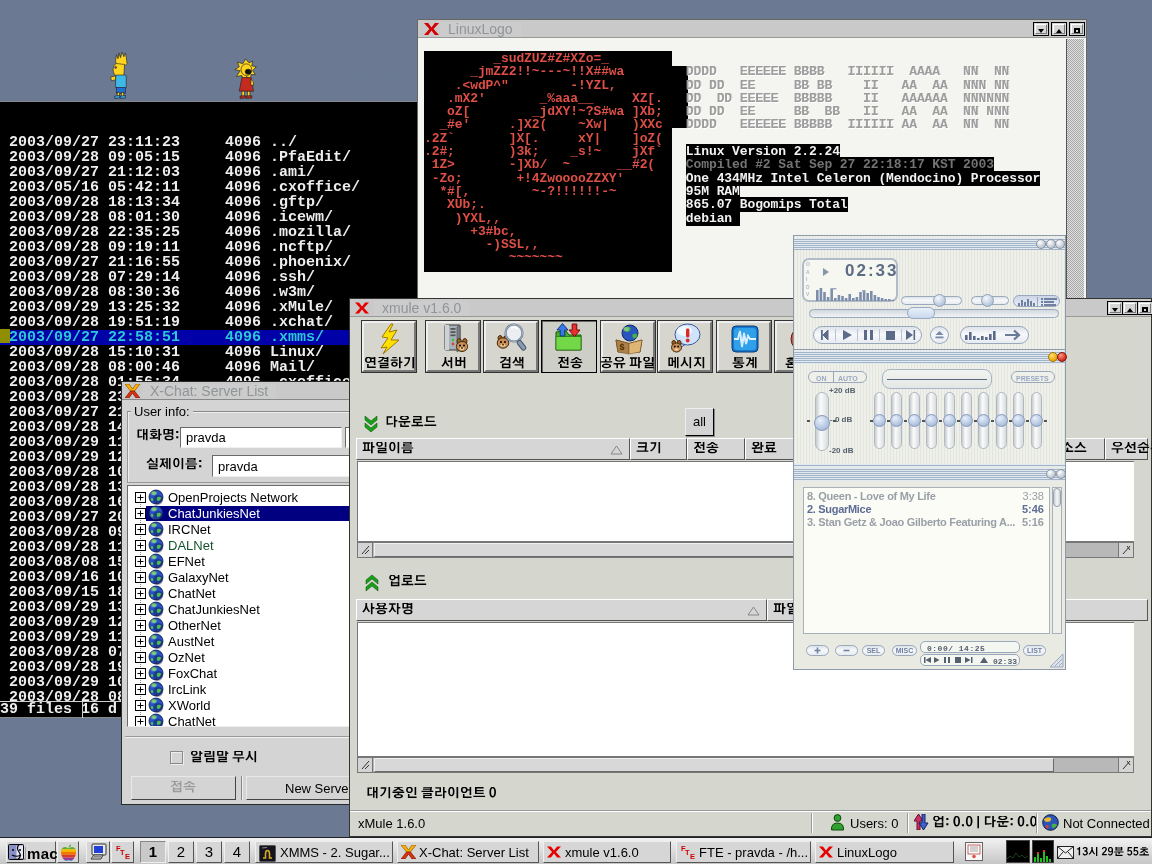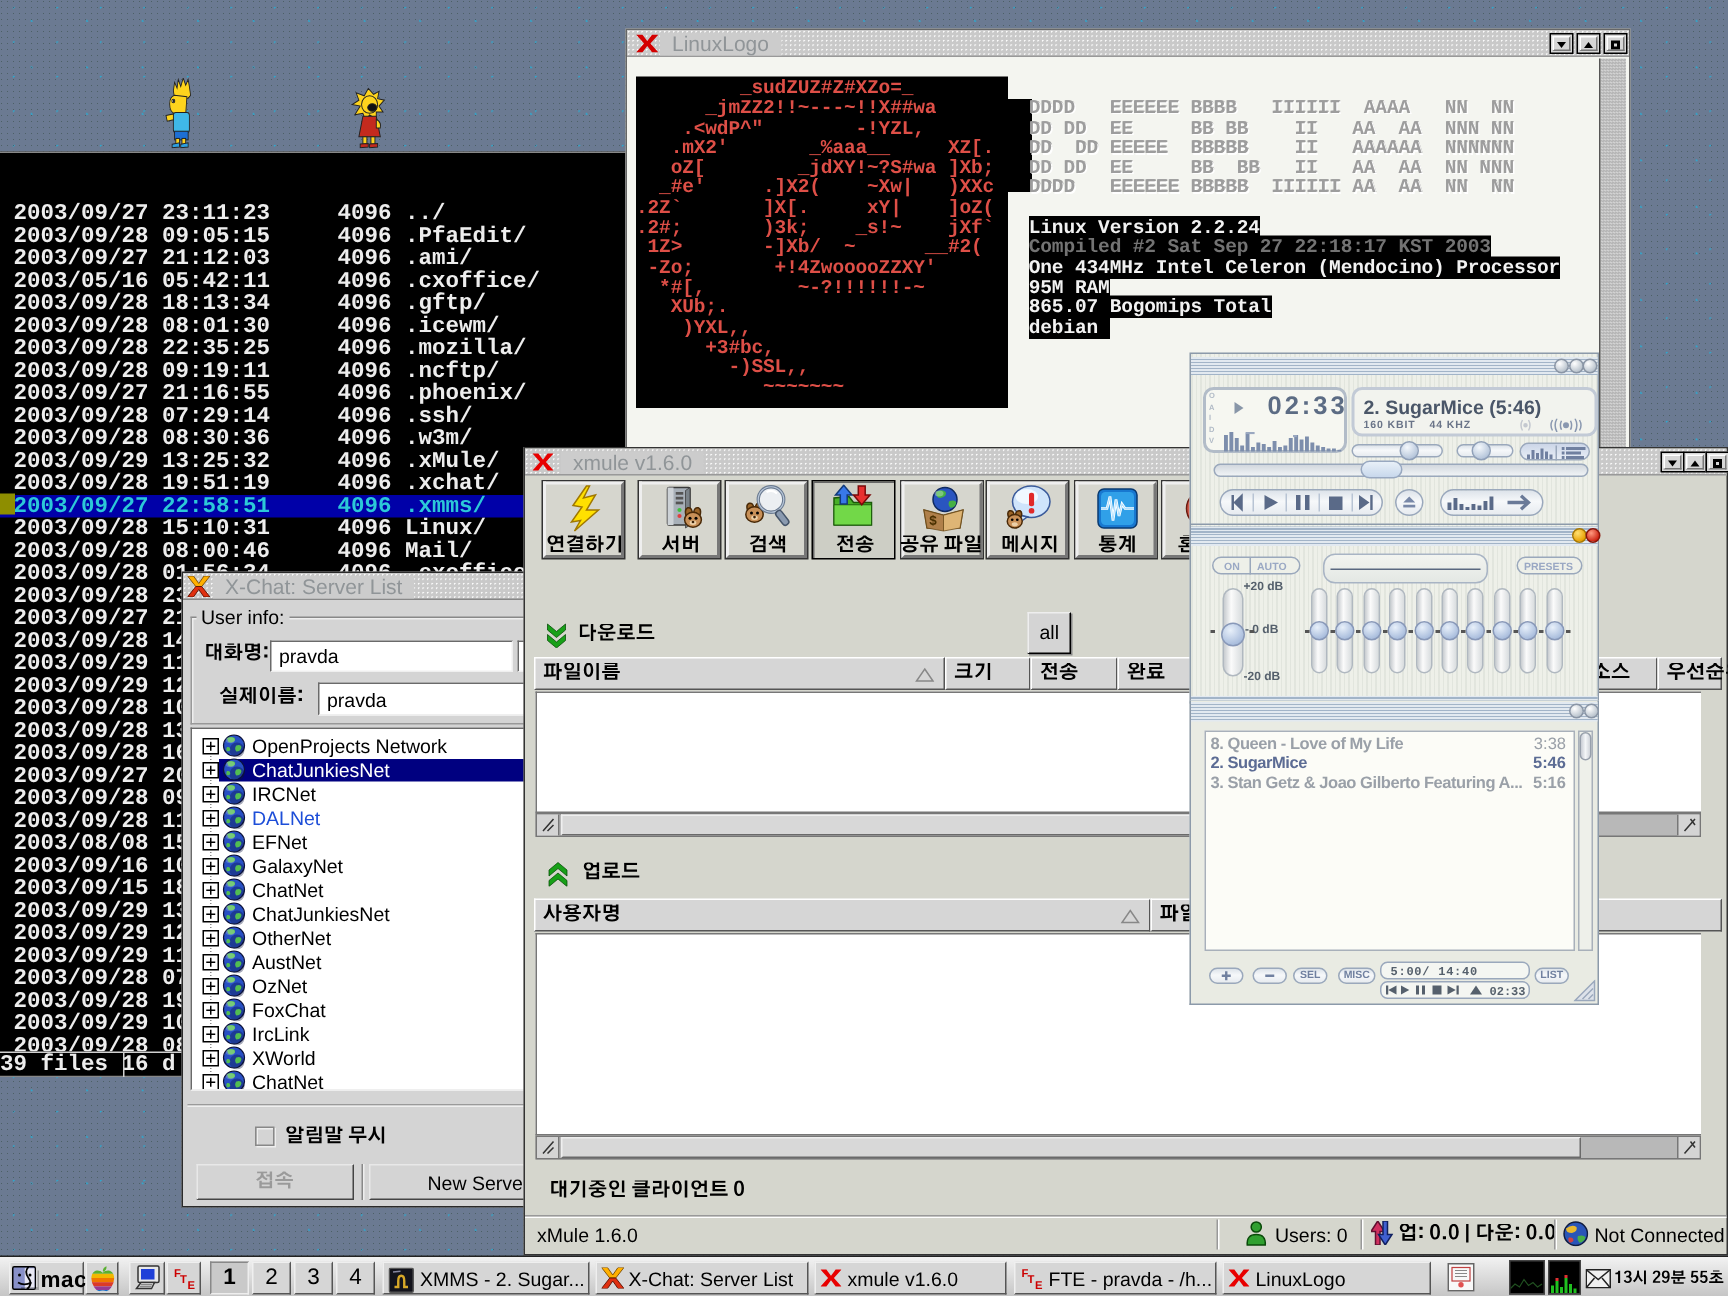--- a/index.html
+++ b/index.html
@@ -196,21 +196,21 @@
         <svg style="display:block" width="9" height="9" viewBox="0 0 9 9">
           <path stroke="#000" fill="none" d="M1.5,4.5 L7.5,4.5 M4.5,1.5 L4.5,7.5"></path>
         </svg>
       </div>
       <svg class="ab" style="left:20px;top:51px" width="16" height="16" viewBox="0 0 16 16">
 <circle cx="8" cy="8" r="7" fill="#2850c4" stroke="#0c123a" stroke-width="0.8"></circle>
         <circle cx="10" cy="11" r="5" fill="rgba(8,16,60,0.35)"></circle>
 <path fill="#52bd52" d="M3.5,3 Q6.5,1.5 8.5,3 Q9.5,5 6.5,6 Q3.5,6.5 3.5,3 Z M9.5,8 Q12.5,7 13,9 Q12.5,12 9.5,12 Q8,10 9.5,8 Z M3.5,9 Q5.5,8.5 5.5,11 Q4.5,12.5 3,11.5 Q2.5,9.5 3.5,9 Z"></path>
 <ellipse cx="5.5" cy="4.5" rx="3" ry="2" fill="rgba(255,255,255,0.22)"></ellipse>
       </svg>
-      <div class="ab t13" style="left:40px;top:52px;color:#1d4ed8">DALNet</div>
+      <div class="ab t13" style="left:40px;top:52px;color:#14532d">DALNet</div>
       <div class="ab" style="left:7px;top:70px;width:11px;height:11px;background:#fff;border:1px solid #000">
         <svg style="display:block" width="9" height="9" viewBox="0 0 9 9">
           <path stroke="#000" fill="none" d="M1.5,4.5 L7.5,4.5 M4.5,1.5 L4.5,7.5"></path>
         </svg>
       </div>
       <svg class="ab" style="left:20px;top:67px" width="16" height="16" viewBox="0 0 16 16">
 <circle cx="8" cy="8" r="7" fill="#2850c4" stroke="#0c123a" stroke-width="0.8"></circle>
         <circle cx="10" cy="11" r="5" fill="rgba(8,16,60,0.35)"></circle>
 <path fill="#52bd52" d="M3.5,3 Q6.5,1.5 8.5,3 Q9.5,5 6.5,6 Q3.5,6.5 3.5,3 Z M9.5,8 Q12.5,7 13,9 Q12.5,12 9.5,12 Q8,10 9.5,8 Z M3.5,9 Q5.5,8.5 5.5,11 Q4.5,12.5 3,11.5 Q2.5,9.5 3.5,9 Z"></path>
 <ellipse cx="5.5" cy="4.5" rx="3" ry="2" fill="rgba(255,255,255,0.22)"></ellipse>
@@ -652,36 +652,20 @@
         <rect x="50.4" y="7" width="2.6" height="8" fill="#7d8eac"></rect>
         <rect x="54.0" y="5" width="2.6" height="10" fill="#7d8eac"></rect>
         <rect x="57.6" y="9" width="2.6" height="6" fill="#7d8eac"></rect>
         <rect x="61.2" y="11" width="2.6" height="4" fill="#7d8eac"></rect>
         <rect x="64.8" y="12" width="2.6" height="3" fill="#7d8eac"></rect>
         <rect x="68.4" y="13" width="2.6" height="2" fill="#7d8eac"></rect>
         <rect x="72.0" y="13" width="2.6" height="2" fill="#7d8eac"></rect>
         <rect x="75.60000000000001" y="14" width="2.6" height="1" fill="#7d8eac"></rect>
         <rect x="14.4" y="2" width="6" height="1.4" fill="#9aa8c0"></rect>
         <rect x="46" y="4" width="2.6" height="1.4" fill="#9aa8c0"></rect>
-      </svg>
- </div>
- <div class="ab" style="left:107px;top:22px;width:164px;height:33px;border-radius:7px;border:2px solid #c2cad6;background:#f2f3ee">
-  <div class="ab" style="left:6px;top:4px;font-size:13px;font-weight:bold;color:#4a5668;white-space:nowrap">2. SugarMice (5:46)</div>
-  <div class="ab" style="left:6px;top:20px;font-size:7px;font-weight:bold;color:#6a7488;letter-spacing:0.6px">160 KBIT</div>
-  <div class="ab" style="left:50px;top:20px;font-size:7px;font-weight:bold;color:#6a7488;letter-spacing:0.6px">44 KHZ</div>
-  <svg class="ab" style="left:110px;top:19px" width="46" height="9" viewBox="0 0 46 9">
-   <g stroke="#c4c8d0" fill="none">
-          <path d="M2,1 Q0,4.5 2,8 M6,1 Q8,4.5 6,8"></path>
-          <circle cx="4" cy="4.5" r="1" fill="#c4c8d0"></circle>
-        </g>
-   <g stroke="#8a98b0" fill="none">
-          <path d="M22,1 Q20,4.5 22,8 M25,0 Q22.5,4.5 25,9 M40,1 Q42,4.5 40,8 M37,0 Q39.5,4.5 37,9"></path>
-          <circle cx="31" cy="4.5" r="1.5" fill="#8a98b0"></circle>
-          <path d="M28,1.5 Q26.5,4.5 28,7.5 M34,1.5 Q35.5,4.5 34,7.5"></path>
-        </g>
       </svg>
  </div>
  <div class="ab" style="left:107px;top:60px;width:61px;height:9px;border-radius:4.5px;border:1px solid #9aa8bc;background:linear-gradient(#dde3ea,#f6f8fa 45%,#e7ebf0);"></div>
     <div class="ab" style="left:139px;top:58px;width:13px;height:13px;border-radius:50%;border:1px solid #90a0b8;background:radial-gradient(circle at 38% 30%,#f4f8fc,#b9c8dc 70%,#98accc)"></div>
  <div class="ab" style="left:177px;top:60px;width:38px;height:9px;border-radius:4.5px;border:1px solid #9aa8bc;background:linear-gradient(#dde3ea,#f6f8fa 45%,#e7ebf0);"></div>
     <div class="ab" style="left:187px;top:58px;width:13px;height:13px;border-radius:50%;border:1px solid #90a0b8;background:radial-gradient(circle at 38% 30%,#f4f8fc,#b9c8dc 70%,#98accc)"></div>
  <div class="ab" style="left:219px;top:59px;width:47px;height:12px;border-radius:6.0px;border:1px solid #9aa8bc;background:linear-gradient(#dde3ea,#f6f8fa 45%,#e7ebf0);background:linear-gradient(#ccd6e8,#e8eef6)">
   <svg class="ab" style="left:3px;top:2px" width="20" height="8" viewBox="0 0 20 8">
         <g fill="#7080a0">
           <rect x="1" y="5" width="2" height="3"></rect>
@@ -830,21 +814,21 @@
  <div class="ab" style="left:68px;top:178px;width:23px;height:11px;border-radius:5.5px;border:1px solid #9aa8bc;background:linear-gradient(#dde3ea,#f6f8fa 45%,#e7ebf0);">
       <div style="font-size:7px;font-weight:bold;color:#7080a0;text-align:center;line-height:9px">SEL</div>
     </div>
  <div class="ab" style="left:98px;top:178px;width:25px;height:11px;border-radius:5.5px;border:1px solid #9aa8bc;background:linear-gradient(#dde3ea,#f6f8fa 45%,#e7ebf0);">
       <div style="font-size:7px;font-weight:bold;color:#7080a0;text-align:center;line-height:9px">MISC</div>
     </div>
  <div class="ab" style="left:229px;top:178px;width:23px;height:11px;border-radius:5.5px;border:1px solid #9aa8bc;background:linear-gradient(#dde3ea,#f6f8fa 45%,#e7ebf0);">
       <div style="font-size:7px;font-weight:bold;color:#7080a0;text-align:center;line-height:9px">LIST</div>
     </div>
  <div class="ab" style="left:126px;top:174px;width:100px;height:12px;border-radius:5px;border:1px solid #9aa8bc;background:#f4f6f2">
-  <div style="font-size:8px;font-weight:bold;color:#55606c;font-family:'Liberation Mono';padding:2px 0 0 6px;letter-spacing:0.5px">5:00/ 14:40</div>
+  <div style="font-size:8px;font-weight:bold;color:#55606c;font-family:'Liberation Mono';padding:2px 0 0 6px;letter-spacing:0.5px">0:00/ 14:25</div>
     </div>
  <div class="ab" style="left:126px;top:187px;width:100px;height:12px;border-radius:5px;border:1px solid #9aa8bc;background:#f4f6f2;overflow:hidden">
       <svg style="display:block" width="98" height="10" viewBox="0 0 98 10">
         <g fill="#55606c">
           <rect x="3" y="2" width="1.5" height="6"></rect>
           <path d="M10,2 L4.5,5 10,8 Z"></path>
           <path d="M13,2 L18.5,5 13,8 Z"></path>
           <rect x="23" y="2" width="2" height="6"></rect>
           <rect x="27" y="2" width="2" height="6"></rect>
           <rect x="34" y="2" width="6" height="6"></rect>

